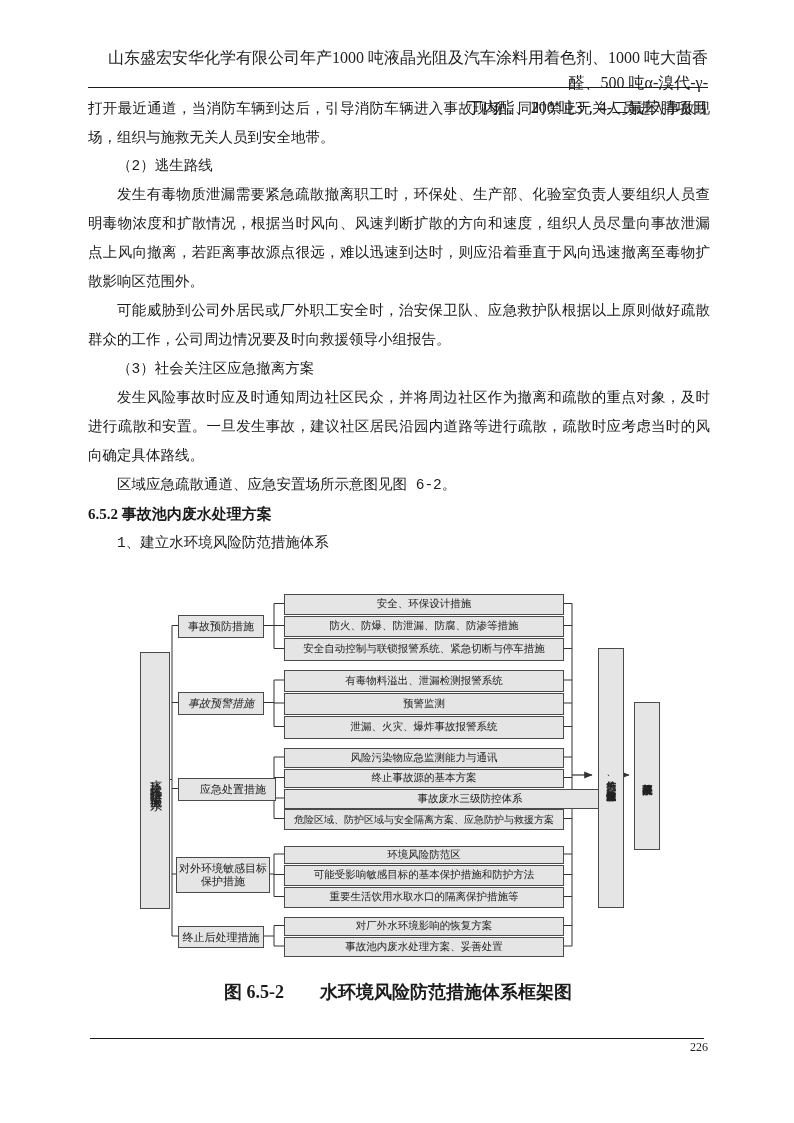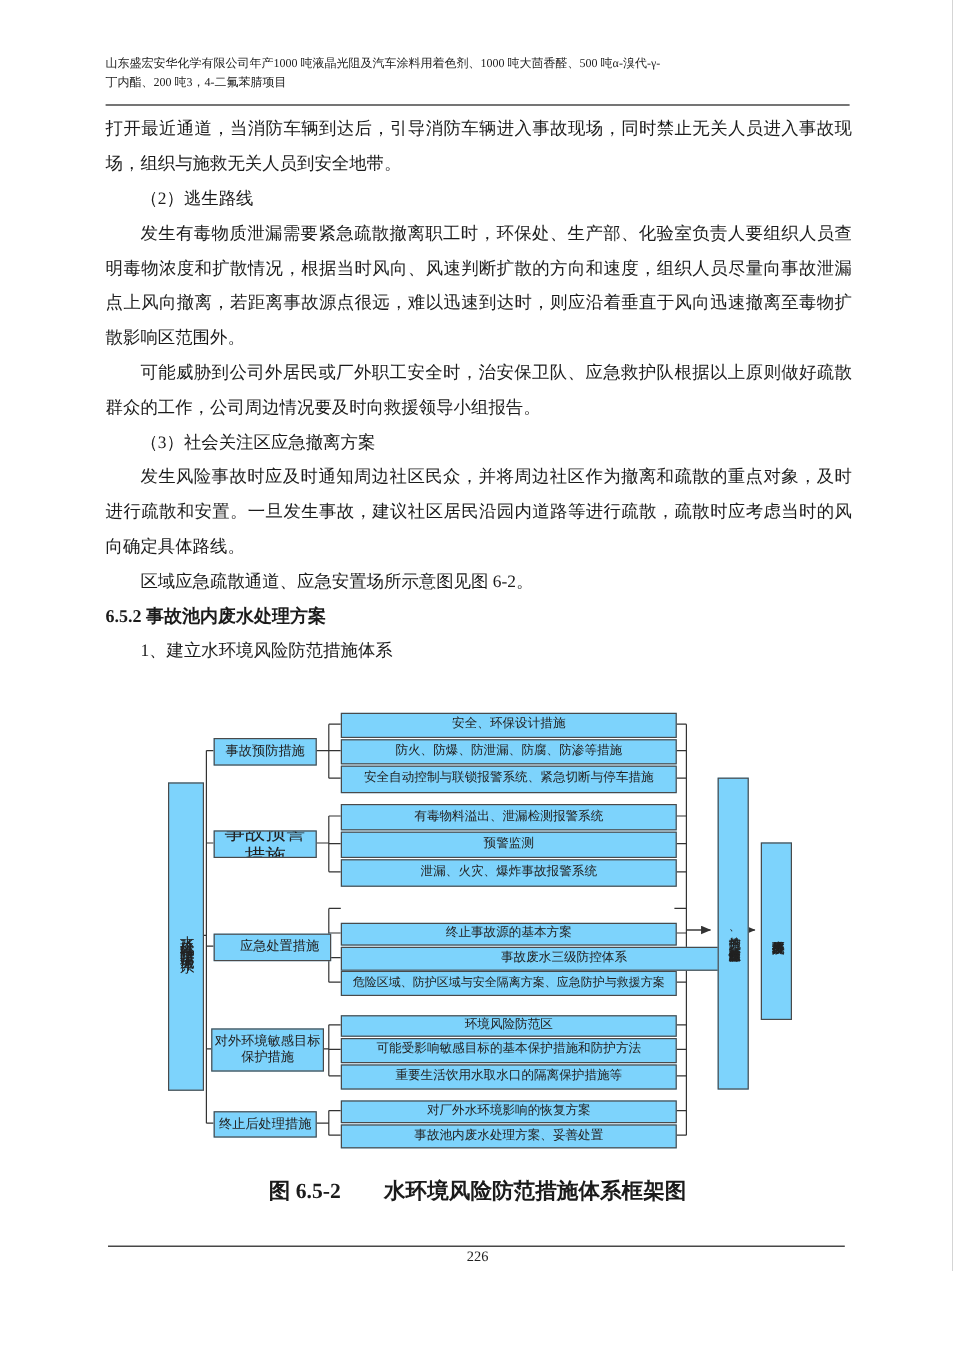--- a/index.html
+++ b/index.html
@@ -5,40 +5,40 @@
   html,body{margin:0;padding:0;background:#888;}
   .page{
     position:relative;width:794px;height:1123px;margin:0 auto;
     background:#ffffff;color:#1b1b1b;
     font-family:"Liberation Serif","DejaVu Serif",serif;
     overflow:hidden;
   }
   
   .hdr{
     position:absolute;left:88px;top:46px;width:620px;
-    font-size:10px;line-height:1.55;text-align:left;color:#222;
+    font-size:16px;line-height:1.55;text-align:right;color:#222;
   }
   .hdr-rule{
     position:absolute;left:88px;top:87px;width:620px;height:0;
     border-top:1.5px solid #1b1b1b;
   }
   
   .bodytext{
     position:absolute;left:88px;top:94px;width:622px;
     font-size:14.5px;line-height:29px;text-align:justify;
   }
   .bodytext p{margin:0;}
-  .bodytext p.ind{text-indent:2em;}
+  .bodytext p.ind{text-indent:2em;font-family:Liberation Mono, monospace;}
   .sec-h{
     font-weight:bold;font-size:15px;margin:0;line-height:29px;
   }
   
   .dg-svg{position:absolute;left:0;top:0;width:794px;height:1123px;pointer-events:none;}
   .dbox{
-    position:absolute;border:1px solid #4a4a4a;background:#7dd3fc;
+    position:absolute;border:1px solid #4a4a4a;background:#e5e5e5;
     display:flex;align-items:center;justify-content:center;
     text-align:center;font-size:10.5px;line-height:1.15;overflow:hidden;
     color:#222;
   }
   .vtext{
     writing-mode:vertical-rl;text-orientation:upright;
     letter-spacing:2px;
   }
   
   .caption{
@@ -48,21 +48,21 @@
   .after-item{
     position:absolute;left:88px;top:1006px;width:622px;
     font-size:14.5px;line-height:29px;text-indent:2em;
   }
   .ft-rule{
     position:absolute;left:90px;top:1038px;width:614px;height:0;
     border-top:1px solid #1b1b1b;
   }
   .pageno{
     position:absolute;left:88px;top:1040px;width:620px;
-    text-align:center;font-size:12px;color:#222;
+    text-align:right;font-size:12px;color:#222;
   }
 </style>
 </head>
 <body>
 
 <div class="page">
 
   <div class="hdr">
     <div>山东盛宏安华化学有限公司年产1000 吨液晶光阻及汽车涂料用着色剂、1000 吨大茴香醛、500 吨α-溴代-γ-</div>
     <div>丁内酯、200 吨3，4-二氟苯腈项目</div>
@@ -106,33 +106,34 @@
              M562 925.5 H572 M562 946 H572
              M572 603.5 V946" stroke="#333" stroke-width="1" fill="none"></path>
 
     <path d="M572 775 H592" stroke="#333" stroke-width="1.2" fill="none" marker-end="url(#ah)"></path>
     <path d="M622 775 H629" stroke="#333" stroke-width="1.2" fill="none" marker-end="url(#ah)"></path>
   </svg>
 
   <div class="dbox vtext" style="left:140px;top:652px;width:28px;height:255px;font-size:12px;">水环境风险防范措施体系</div>
 
   <div class="dbox" style="left:178px;top:615px;width:84px;height:21px;font-size:11px;">事故预防措施</div>
-  <div class="dbox" style="left:178px;top:692px;width:84px;height:21px;font-size:17px;">事故预警措施</div>
+  <div class="dbox" style="left:178px;top:692px;width:84px;height:21px;font-size:11px;font-style:italic;">事故预警措施</div>
   <div class="dbox" style="left:178px;top:778px;width:84px;height:21px;font-size:11px;padding-left:12px;">应急处置措施</div>
   <div class="dbox" style="left:176px;top:857px;width:92px;height:34px;font-size:11px;">对外环境敏感目标保护措施</div>
   <div class="dbox" style="left:178px;top:926px;width:84px;height:20px;font-size:11px;">终止后处理措施</div>
 
   <div class="dbox" style="left:284px;top:594px;width:278px;height:19px;">安全、环保设计措施</div>
   <div class="dbox" style="left:284px;top:616px;width:278px;height:19px;">防火、防爆、防泄漏、防腐、防渗等措施</div>
   <div class="dbox" style="left:284px;top:638px;width:278px;height:21px;">安全自动控制与联锁报警系统、紧急切断与停车措施</div>
 
   <div class="dbox" style="left:284px;top:670px;width:278px;height:20px;">有毒物料溢出、泄漏检测报警系统</div>
   <div class="dbox" style="left:284px;top:693px;width:278px;height:20px;">预警监测</div>
   <div class="dbox" style="left:284px;top:716px;width:278px;height:21px;">泄漏、火灾、爆炸事故报警系统</div>
 
+  <div class="dbox" style="left:284px;top:748px;width:278px;height:18px;">风险污染物应急监测能力与通讯</div>
   <div class="dbox" style="left:284px;top:769px;width:278px;height:17px;">终止事故源的基本方案</div>
   <div class="dbox" style="left:284px;top:789px;width:278px;height:18px;padding-left:46px;">事故废水三级防控体系</div>
   <div class="dbox" style="left:284px;top:809px;width:278px;height:19px;font-size:10px;">危险区域、防护区域与安全隔离方案、应急防护与救援方案</div>
 
   <div class="dbox" style="left:284px;top:846px;width:278px;height:16px;">环境风险防范区</div>
   <div class="dbox" style="left:284px;top:865px;width:278px;height:19px;">可能受影响敏感目标的基本保护措施和防护方法</div>
   <div class="dbox" style="left:284px;top:887px;width:278px;height:19px;">重要生活饮用水取水口的隔离保护措施等</div>
 
   <div class="dbox" style="left:284px;top:937px;width:278px;height:18px;">事故池内废水处理方案、妥善处置</div>
   <div class="dbox" style="left:284px;top:917px;width:278px;height:17px;">对厂外水环境影响的恢复方案</div>

